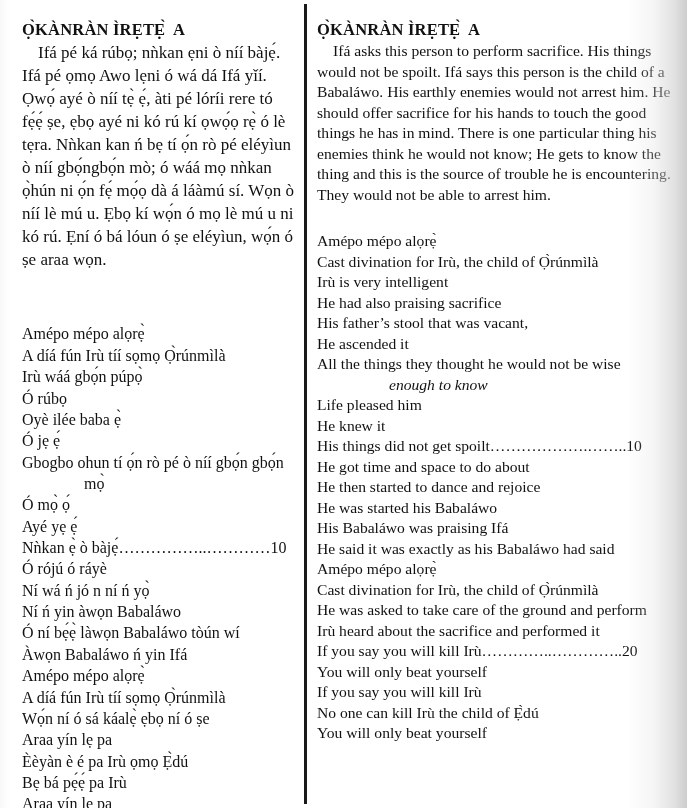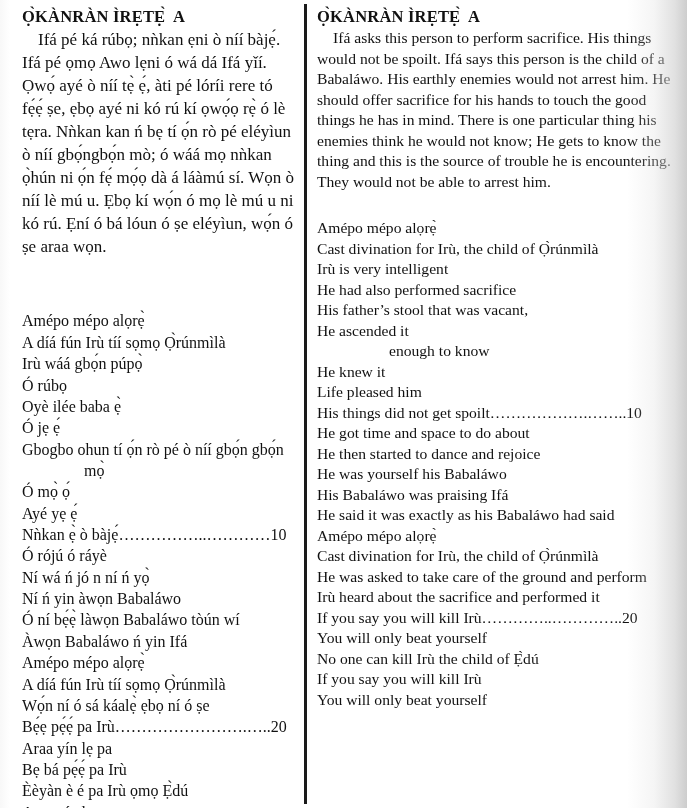--- a/index.html
+++ b/index.html
@@ -68,21 +68,21 @@
   #right-column {
     width: 380px;
     padding: 6px 10px 0 10px;
   }
 
   .heading {
     font-weight: bold;
     font-size: 16.5px;
     letter-spacing: 0.2px;
     line-height: 1.28;
-    margin: 0 0 1px 0;
+    margin: 13px 0 1px 0;
     white-space: pre;
   }
 
   .para {
     font-size: 17px;
     line-height: 1.355;
     margin: 0;
     text-align: left;
     hyphens: none;
   }
@@ -112,20 +112,21 @@
   }
   #right-column .verse li {
     font-size: 15.6px;
     line-height: 1.315;
   }
   .verse li.cont {
     padding-left: 62px;
   }
   #right-column .verse li.cont {
     padding-left: 72px;
+    font-style: italic;
   }
 </style>
 </head>
 <body>
 
 <div id="page">
 
   <div class="column" id="left-column">
     <div class="heading">Ọ̀KÀNRÀN ÌRẸTẸ̀  A</div>
     <p class="para indent">Ifá pé ká rúbọ; nǹkan ẹni ò níí bàjẹ́. Ifá pé ọmọ Awo lẹni ó wá dá Ifá yǐí. Ọwọ́ ayé ò níí tẹ̀ ẹ́, àti pé lóríi rere tó fẹ́ẹ́ ṣe, ẹbọ ayé ni kó rú kí ọwọ́ọ rẹ̀ ó lè tẹra. Nǹkan kan ń bẹ tí ọ́n rò pé eléyìun ò níí gbọ́ngbọ́n mò; ó wáá mọ nǹkan ọ̀hún ni ọ́n fẹ́ mọ́ọ  dà á láàmú sí. Wọn ò níí lè mú u. Ẹbọ kí wọ́n ó mọ lè mú u ni kó rú. Ẹní ó bá lóun ó ṣe eléyìun, wọ́n ó ṣe araa wọn.</p>
@@ -143,58 +144,58 @@
         <li>Ayé yẹ ẹ́</li>
         <li>Nǹkan ẹ̀ ò bàjẹ́……………..…………10</li>
         <li>Ó rójú ó ráyè</li>
         <li>Ní wá ń jó n ní ń yọ̀</li>
         <li>Ní ń yin àwọn Babaláwo</li>
         <li>Ó ní bẹ́ẹ̀ làwọn Babaláwo tòún wí</li>
         <li>Àwọn Babaláwo ń yin Ifá</li>
         <li>Amépo mépo alọrẹ̀</li>
         <li>A díá fún Irù tíí sọmọ Ọ̀rúnmìlà</li>
         <li>Wọ́n ní ó sá káalẹ̀ ẹbọ ní ó ṣe</li>
-        <li>Bẹ́ẹ pẹ́ẹ́ pa Irù…………………….…..20</li>
         <li>Araa yín lẹ pa</li>
+        <li>Èèyàn è é pa Irù ọmọ Ẹ̀dú</li>
         <li>Bẹ bá pẹ́ẹ́ pa Irù</li>
-        <li>Èèyàn è é pa Irù ọmọ Ẹ̀dú</li>
         <li>Araa yín lẹ pa</li>
       </ul>
   </div>
 
   <div id="divider"></div>
 
   <div class="column" id="right-column">
     <div class="heading">Ọ̀KÀNRÀN ÌRẸTẸ̀  A</div>
     <p class="para indent">Ifá asks this person to perform sacrifice. His things would not be spoilt. Ifá says this person is the child of a Babaláwo. His earthly enemies would not arrest him. He should offer sacrifice for his hands to touch the good things he has in mind. There is one particular thing his enemies think he would not know; He gets to know the thing and this is the source of trouble he is encountering. They would not be able to arrest him.</p>
     <div class="spacer-md"></div>
     <ul class="verse" id="right-verse">
         <li>Amépo mépo alọrẹ̀</li>
         <li>Cast divination for Irù, the child of Ọ̀rúnmìlà</li>
         <li>Irù is very intelligent</li>
-        <li>He had also performed sacrifice</li>
+        <li>He had also praising sacrifice</li>
         <li>His father’s stool that was vacant,</li>
         <li>He ascended it</li>
+        <li>All the things they thought he would not be wise</li>
         <li class="cont">enough to know</li>
+        <li>Life pleased him</li>
         <li>He knew it</li>
-        <li>Life pleased him</li>
         <li>His things did not get spoilt……………….……..10</li>
         <li>He got time and space to do about</li>
         <li>He then started to dance and rejoice</li>
-        <li>He was yourself his Babaláwo</li>
+        <li>He was started his Babaláwo</li>
         <li>His Babaláwo was praising Ifá</li>
         <li>He said it was exactly as his Babaláwo had said</li>
         <li>Amépo mépo alọrẹ̀</li>
         <li>Cast divination for Irù, the child of Ọ̀rúnmìlà</li>
         <li>He was asked to take care of the ground and perform</li>
         <li>Irù heard about the sacrifice and performed it</li>
         <li>If you say you will kill Irù…………..…………..20</li>
         <li>You will only beat yourself</li>
+        <li>If you say you will kill Irù</li>
         <li>No one can kill Irù the child of Ẹ̀dú</li>
-        <li>If you say you will kill Irù</li>
         <li>You will only beat yourself</li>
       </ul>
   </div>
 
 </div>
 
 <div id="scan-shadow-left"></div>
 <div id="scan-shadow"></div>
 
 </body></html>

